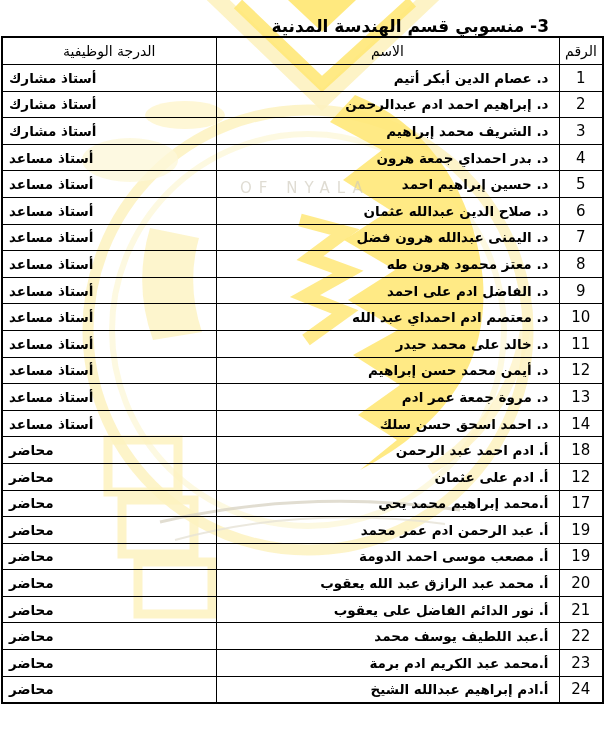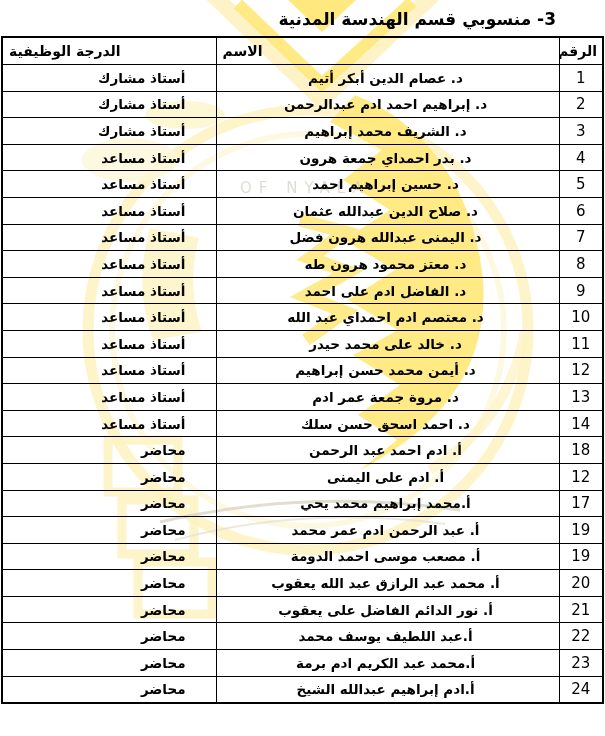--- a/index.html
+++ b/index.html
@@ -1,36 +1,36 @@
 <!DOCTYPE html>
 <html lang="ar" dir="rtl"><head>
 <meta charset="utf-8">
 <style>
   html,body{margin:0;padding:0;background:#ffffff;}
   body{width:605px;height:736px;overflow:hidden;font-family:"DejaVu Sans",sans-serif;}
   .page{position:relative;width:605px;height:736px;direction:rtl;background:#ffffff;}
   .watermark{position:absolute;top:0;left:0;z-index:0;pointer-events:none;}
   .doc-title{
-    position:absolute;top:4px;right:44px;margin:5px;z-index:2;
+    position:absolute;top:4px;right:44px;margin:12px;z-index:2;
     font-size:17px;font-weight:bold;color:#000;letter-spacing:0;
   }
   table.staff{
     position:absolute;top:36px;right:1px;z-index:1;
     width:601px;border-collapse:collapse;table-layout:fixed;
     background:transparent;border:2px solid #000;
   }
   .staff th,.staff td{
     border:1px solid #000;padding:0 6px;color:#000;
     overflow:hidden;white-space:nowrap;background:transparent;
   }
-  .staff thead th{height:26px;text-align:left;font-size:14px;font-weight:bold;}
+  .staff thead th{height:26px;text-align:center;font-size:14px;font-weight:normal;}
   .staff td{height:25.6px;font-size:13.5px;font-weight:bold;}
   td.col-num{text-align:center;font-weight:normal;font-size:15px;padding:0 2px;}
-  td.col-name{text-align:center;padding-right:10px;}
-  td.col-grade{text-align:right;padding-right:30px;}
+  td.col-name{text-align:right;padding-right:10px;}
+  td.col-grade{text-align:left;padding-right:30px;}
 </style>
 </head>
 <body>
 
 <div class="page">
 
   <svg class="watermark" width="605" height="736" viewBox="0 0 605 736">
 
     <circle cx="308" cy="330" r="220" fill="none" stroke="#fdf2c0" stroke-width="11" opacity="0.85"></circle>
     <circle cx="308" cy="330" r="196" fill="none" stroke="#fdf7da" stroke-width="6" opacity="0.8"></circle>
@@ -147,21 +147,21 @@
     <td class="col-name">د. احمد اسحق حسن سلك</td>
     <td class="col-grade">أستاذ مساعد</td>
   </tr>
         <tr>
     <td class="col-num">18</td>
     <td class="col-name">أ. ادم احمد عبد الرحمن</td>
     <td class="col-grade">محاضر</td>
   </tr>
         <tr>
     <td class="col-num">12</td>
-    <td class="col-name">أ. ادم على اليمنى</td>
+    <td class="col-name">أ. ادم على عثمان</td>
     <td class="col-grade">محاضر</td>
   </tr>
         <tr>
     <td class="col-num">17</td>
     <td class="col-name">أ.محمد إبراهيم محمد يحي</td>
     <td class="col-grade">محاضر</td>
   </tr>
         <tr>
     <td class="col-num">19</td>
     <td class="col-name">أ. عبد الرحمن ادم عمر محمد</td>

